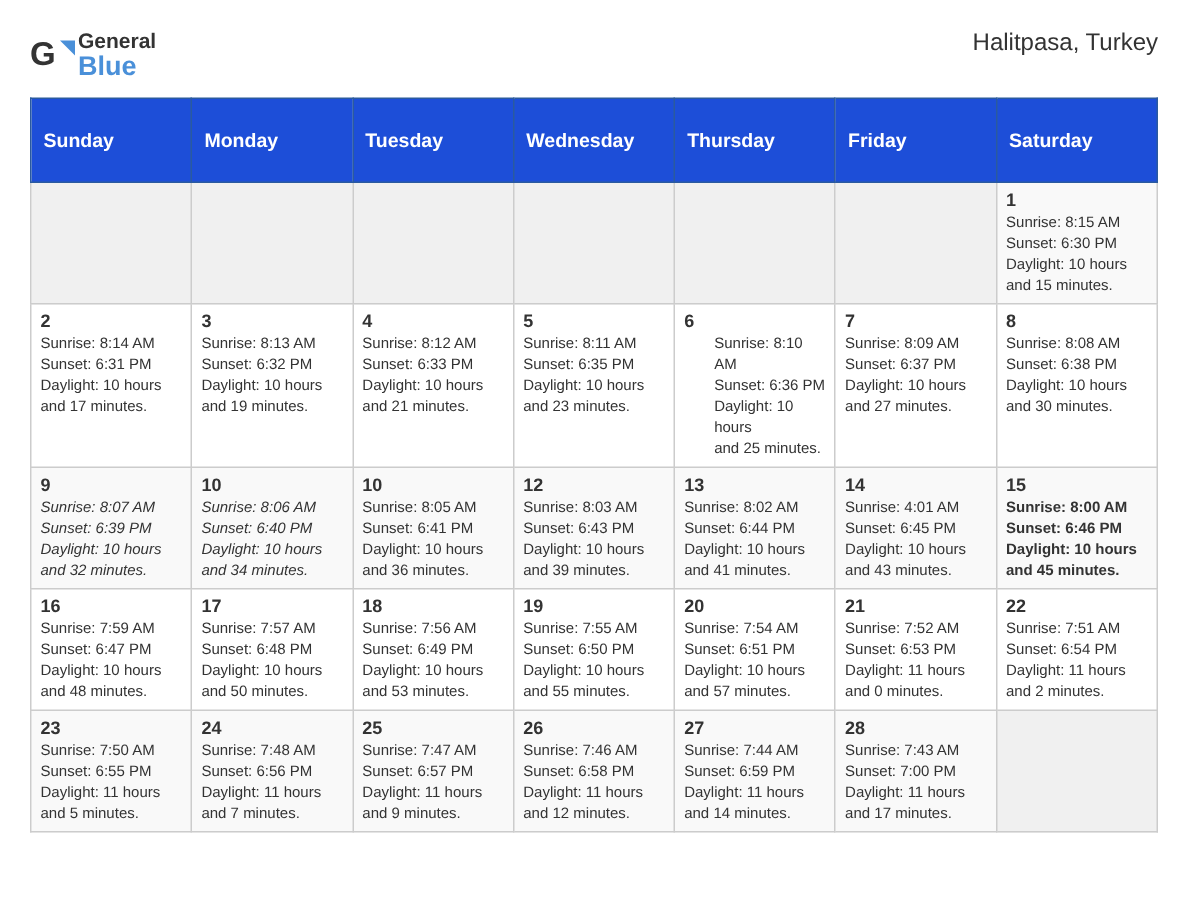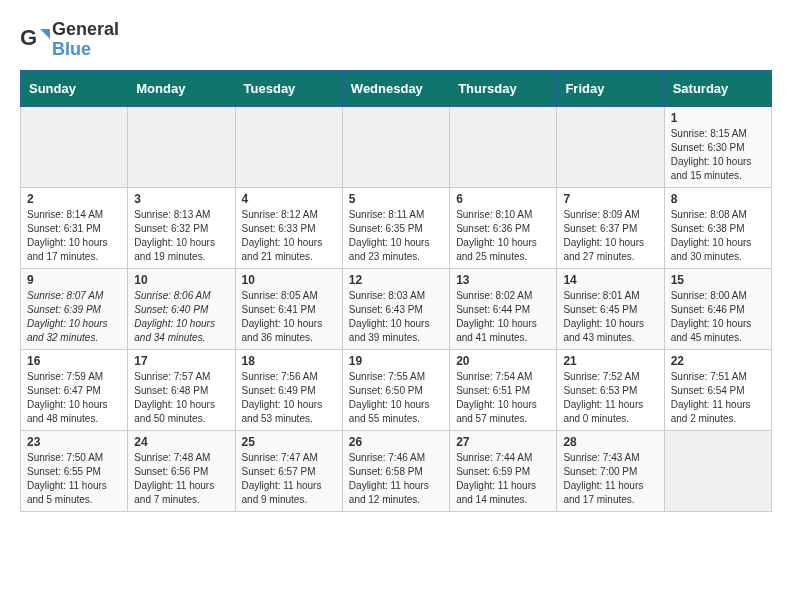--- a/index.html
+++ b/index.html
@@ -19,21 +19,21 @@
     .logo {
       display: flex;
       align-items: center;
     }
     .logo-text {
       display: flex;
       flex-direction: column;
       line-height: 1.1;
     }
     .logo-general {
-      font-size: 18px;
+      font-size: 14px;
       font-weight: bold;
       color: #333;
     }
     .logo-blue {
       font-size: 18px;
       font-weight: bold;
       color: #4a90d9;
     }
     .logo-icon {
       width: 30px;
@@ -51,24 +51,24 @@
     .location {
       font-size: 16px;
       color: #333;
     }
     .calendar {
       width: 100%;
       border-collapse: collapse;
       border: 1px solid #ccc;
     }
     .calendar th {
-      background-color: #0f766e;
+      background-color: #1d4ed8;
       color: white;
       text-align: left;
-      padding: 10px 8px;
+      padding: 20px 8px;
       font-size: 13px;
       border: 1px solid #2a5a9f;
     }
     .calendar td {
       vertical-align: top;
       border: 1px solid #ccc;
       padding: 4px 6px;
       width: calc(100% / 7);
       min-height: 80px;
       font-size: 10.5px;
@@ -109,20 +109,21 @@
     <svg class="logo-icon" viewBox="0 0 30 30">
       <text x="0" y="20" font-size="22" font-weight="bold" fill="#333">G</text>
       <polygon points="20,4 30,4 30,14" fill="#4a90d9"></polygon>
     </svg>
     <div class="logo-text">
       <span class="logo-general">General</span>
       <span class="logo-blue">Blue</span>
     </div>
   </div>
   <div class="title-block">
+    <div class="location">Halitpasa, Turkey</div>
   </div>
 </div>
 
 <table class="calendar">
   <thead>
     <tr>
     <th>Sunday</th>
         <th>Monday</th>
         <th>Tuesday</th>
         <th>Wednesday</th>
@@ -171,21 +172,21 @@
         </td>
         <td>
           <span class="day-num">5</span>
           <div class="day-info" style="white-space: pre-line;">Sunrise: 8:11 AM
 Sunset: 6:35 PM
 Daylight: 10 hours
 and 23 minutes.</div>
         </td>
         <td>
           <span class="day-num">6</span>
-          <div class="day-info" style="white-space: pre-line;">Sunrise: 8:10 AM
+          <div class="day-info" style="white-space: pre-line; margin-left: 20px;">Sunrise: 8:10 AM
 Sunset: 6:36 PM
 Daylight: 10 hours
 and 25 minutes.</div>
         </td>
         <td>
           <span class="day-num">7</span>
           <div class="day-info" style="white-space: pre-line;">Sunrise: 8:09 AM
 Sunset: 6:37 PM
 Daylight: 10 hours
 and 27 minutes.</div>
@@ -229,28 +230,28 @@
         </td>
         <td>
           <span class="day-num">13</span>
           <div class="day-info" style="white-space: pre-line;">Sunrise: 8:02 AM
 Sunset: 6:44 PM
 Daylight: 10 hours
 and 41 minutes.</div>
         </td>
         <td>
           <span class="day-num">14</span>
-          <div class="day-info" style="white-space: pre-line;">Sunrise: 8:01 AM
+          <div class="day-info" style="white-space: pre-line;">Sunrise: 4:01 AM
 Sunset: 6:45 PM
 Daylight: 10 hours
 and 43 minutes.</div>
         </td>
         <td>
           <span class="day-num">15</span>
-          <div class="day-info" style="white-space: pre-line;">Sunrise: 8:00 AM
+          <div class="day-info" style="white-space: pre-line; font-weight: bold;">Sunrise: 8:00 AM
 Sunset: 6:46 PM
 Daylight: 10 hours
 and 45 minutes.</div>
         </td>
       </tr>
       <tr class="row4">
         <td>
           <span class="day-num">16</span>
           <div class="day-info" style="white-space: pre-line;">Sunrise: 7:59 AM
 Sunset: 6:47 PM

